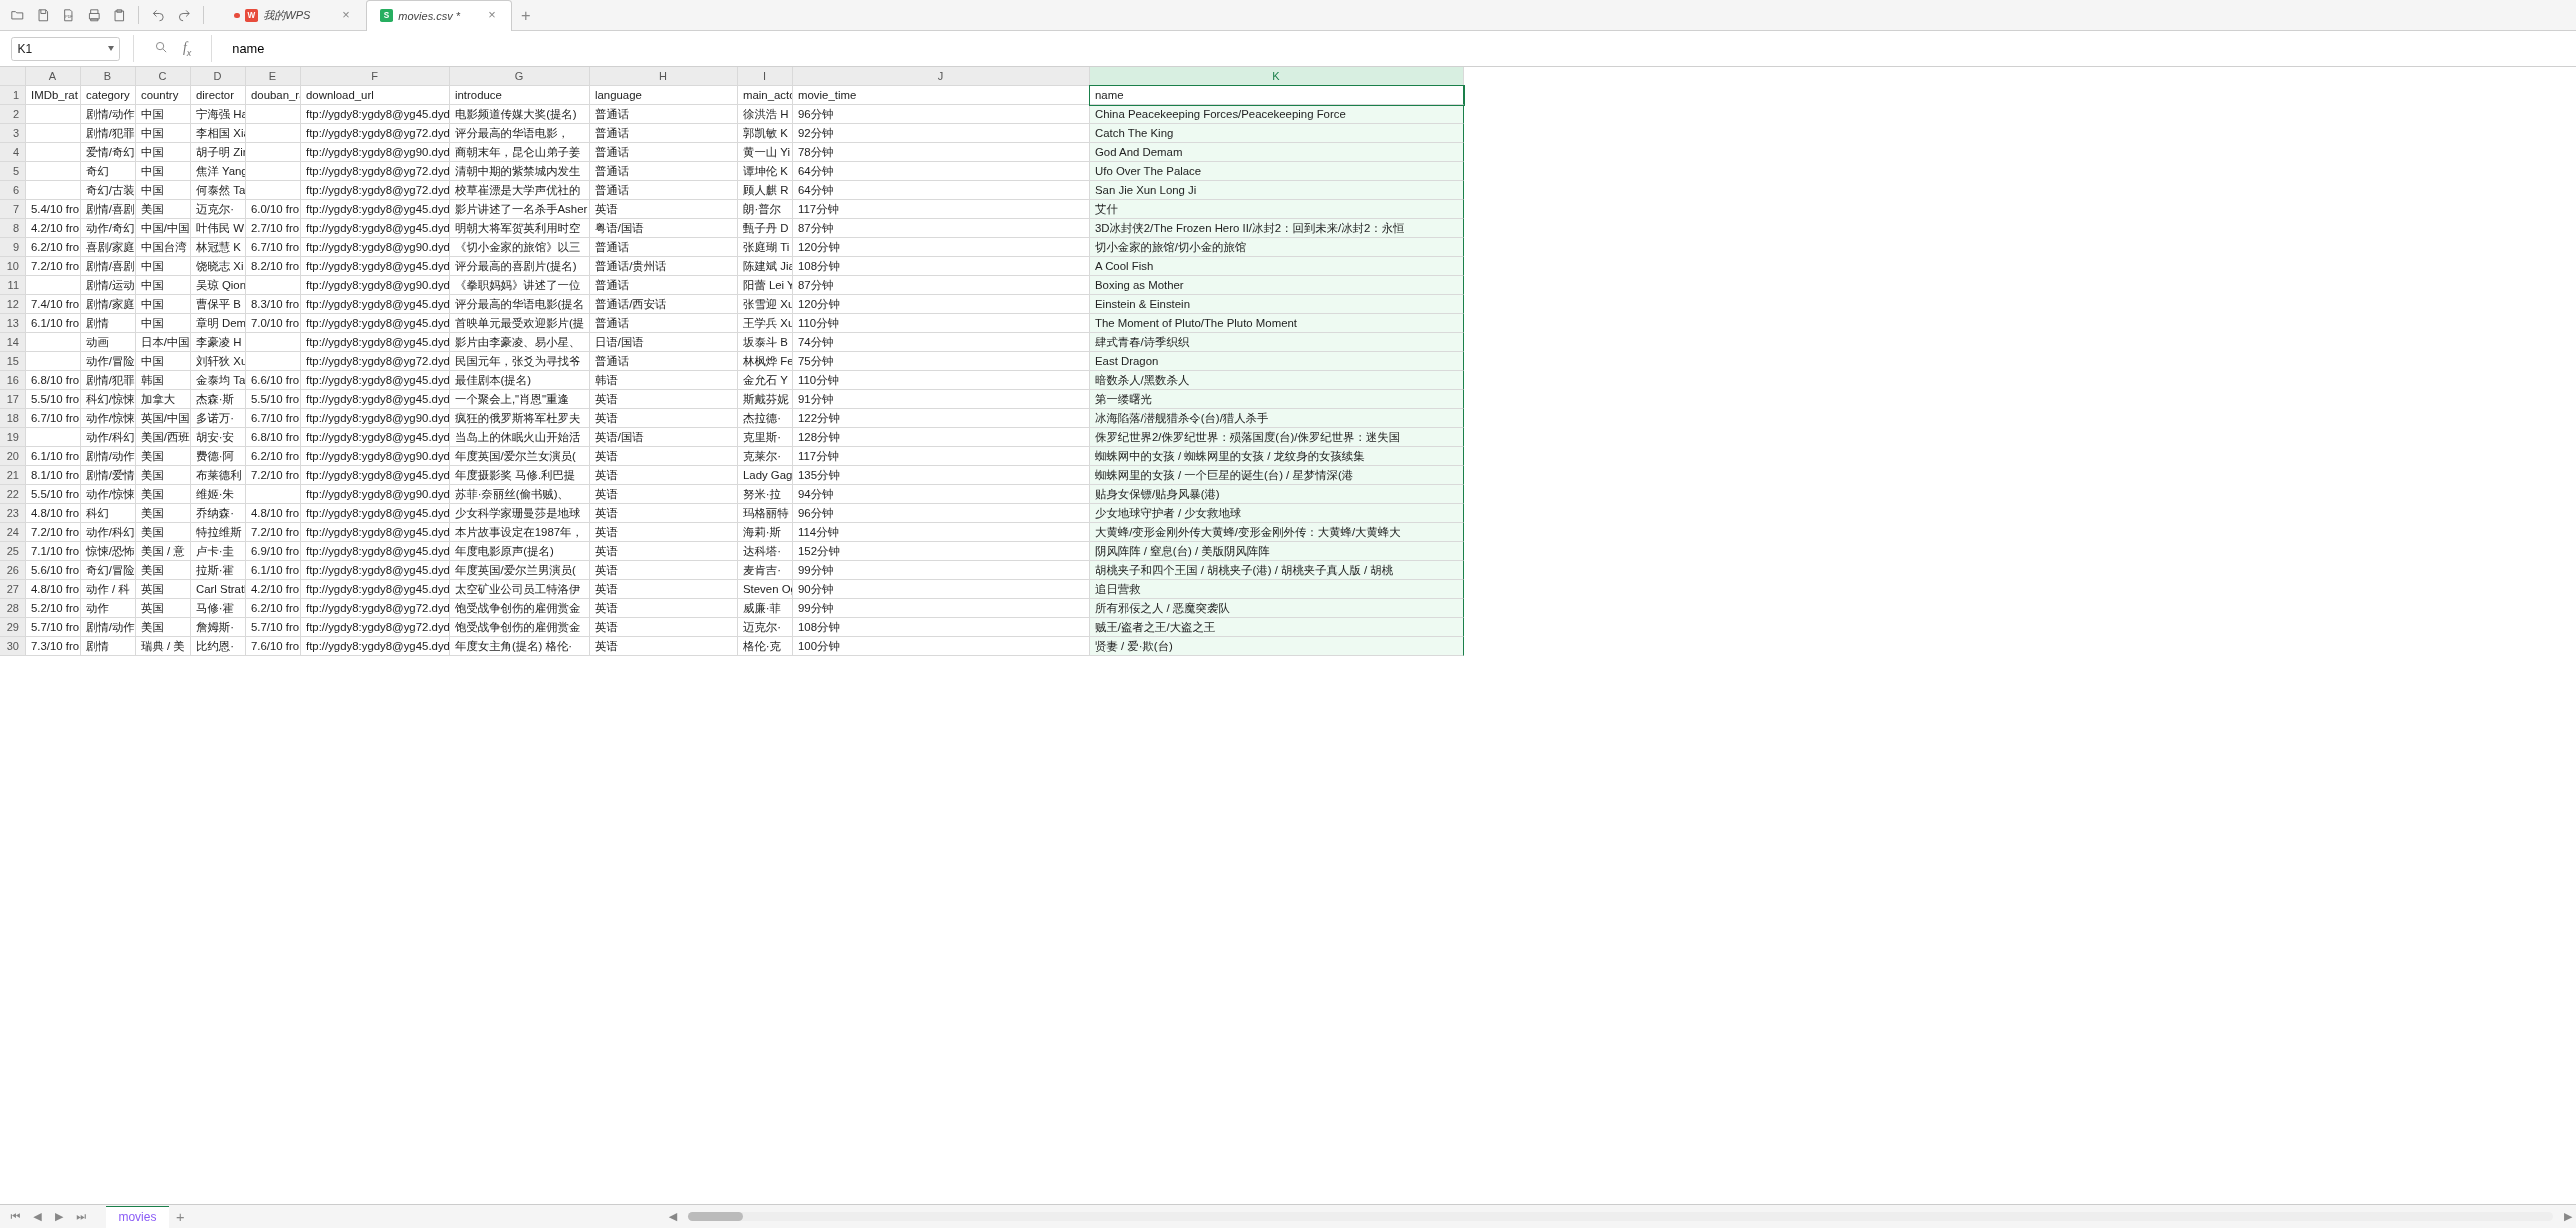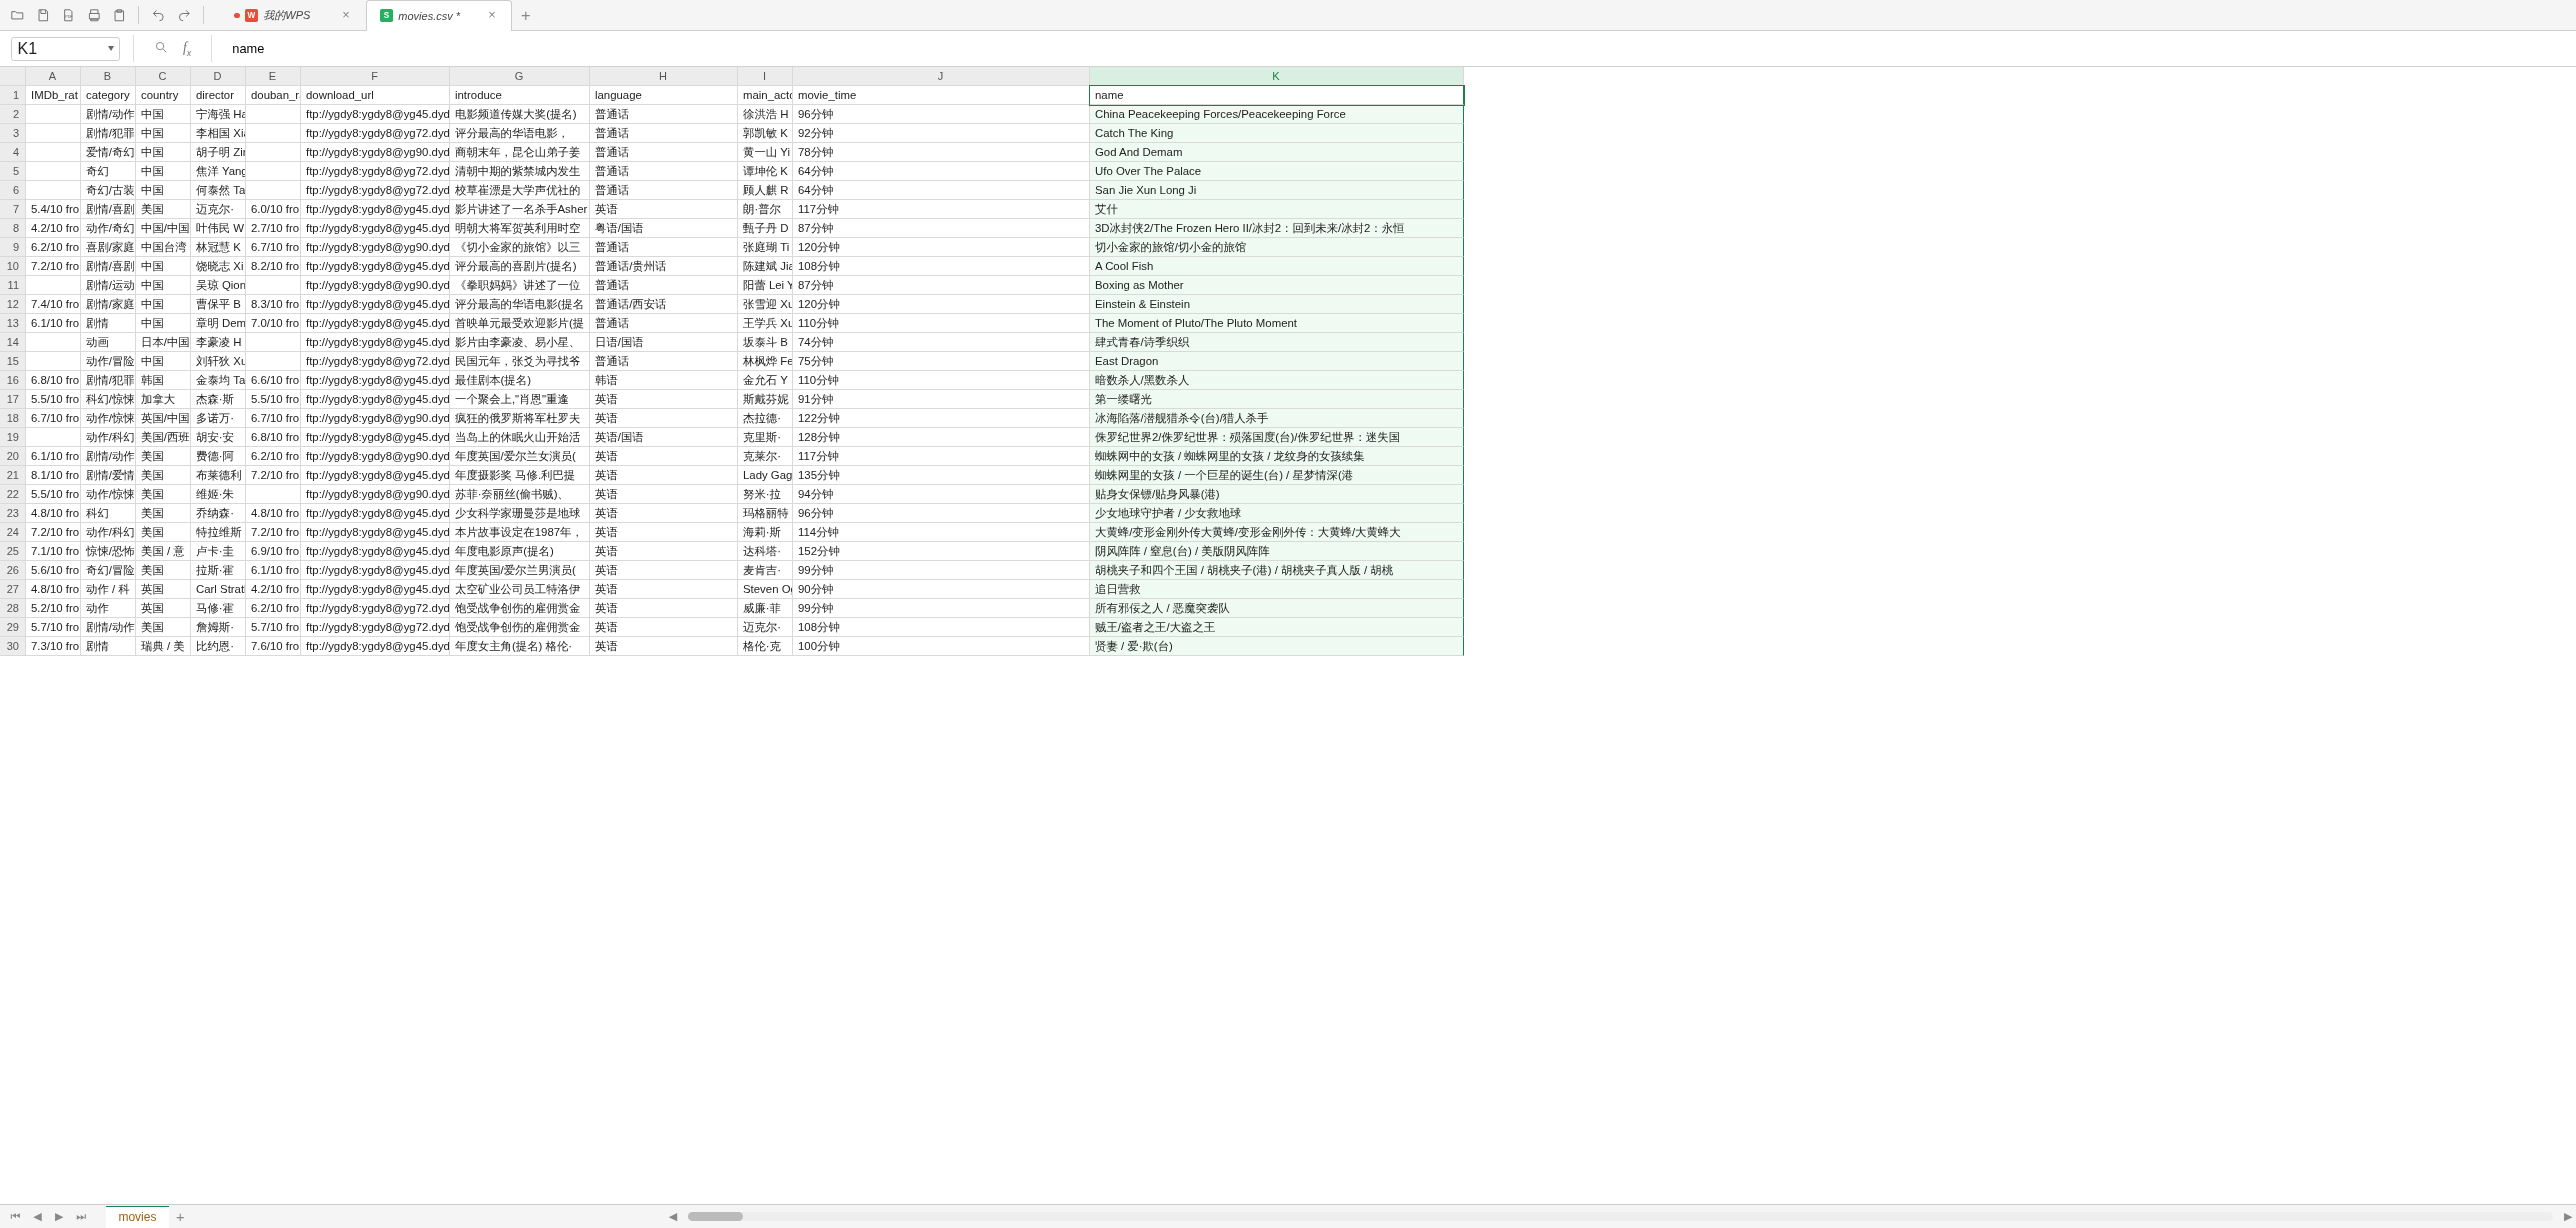--- a/index.html
+++ b/index.html
@@ -20,21 +20,21 @@
 .tab .dot { width: 5.5px; height: 5.5px; border-radius: 50%; background: #e74c3c; }
 .tab .ficon { width: 12.8px; height: 12.8px; border-radius: 1.8px; display: flex; align-items: center; justify-content: center; color: #fff; font-size: 8.2px; font-weight: bold; }
 .tab .ficon.wps { background: #e74c3c; }
 .tab .ficon.csv { background: #27ae60; }
 .tab .label { flex: 1; overflow: hidden; white-space: nowrap; text-overflow: ellipsis; font-style: italic; }
 .tab .close { width: 12.8px; height: 12.8px; display: flex; align-items: center; justify-content: center; color: #888; font-size: 12.8px; line-height: 1; }
 .newtab { width: 27px; display: flex; align-items: center; justify-content: center; color: #888; font-size: 16.4px; }
 
 
 .fxbar { height: 36px; display: flex; align-items: center; border-bottom: 0.9px solid #d0d0d0; background: #fff; }
-.namebox { width: 109px; margin-left: 11px; display: flex; align-items: center; justify-content: space-between; border: 0.9px solid #ccc; border-radius: 2.7px; height: 24px; padding: 0 5.5px; font-size: 16px; }
+.namebox { width: 109px; margin-left: 11px; display: flex; align-items: center; justify-content: space-between; border: 0.9px solid #ccc; border-radius: 2.7px; height: 24px; padding: 0 5.5px; font-size: 12px; }
 .namebox .caret { width: 0; height: 0; border-left: 3.6px solid transparent; border-right: 3.6px solid transparent; border-top: 5.5px solid #666; }
 .fxbar .sep { width: 0.9px; height: 27px; background: #ddd; margin: 0 12.8px; }
 .fxbar .search-ico, .fxbar .fx-label { color: #777; margin: 0 7.3px; }
 .fxbar .search-ico svg { width: 14.6px; height: 14.6px; stroke: #888; fill: none; stroke-width: 1.6; }
 .fxbar .fx-label { font-style: italic; font-family: "Times New Roman", serif; font-size: 13.7px; text-align: center; }
 .fxbar .fx-input { flex: 0 0 auto; width: 1094px; border: none; outline: none; font-size: 12.8px; padding: 3.6px 7.3px; }
 
 
 .sheet-wrap { flex: 1; position: relative; overflow: hidden; }
 .grid { display: grid; } 
@@ -49,21 +49,21 @@
 .cell.left { justify-content: flex-start; }
 .cell.selected { outline: 1.8px solid #1a7f4a; outline-offset: -0.9px; background: #fff; z-index: 3; }
 
 .k-border { border-right: 1.8px solid #1a7f4a !important; }
 
 
 .bottombar { height: 25.5px; display: flex; align-items: center; border-top: 0.9px solid #ccc; background: #f5f5f5; }
 .bottombar .nav { display: flex; gap: 5.5px; padding: 0 7.3px; }
 .bottombar .nav .nb { width: 16.4px; height: 16.4px; display: flex; align-items: center; justify-content: center; color: #888; }
 .sheet-tabs { display: flex; align-items: center; margin-left: 9px; }
-.sheet-tab { padding: 3.6px 12.8px; background: #fff; border-top: 1.8px solid #1a7f4a; color: #a16207; font-size: 12px; }
+.sheet-tab { padding: 3.6px 12.8px; background: #fff; border-top: 1.8px solid #1a7f4a; color: #8b5cf6; font-size: 12px; }
 .sheet-add { width: 22px; text-align: center; color: #888; font-size: 14.6px; }
 .hscroll { flex: 1; display: flex; align-items: center; justify-content: flex-start; padding-left: 474px; }
 .hscroll .track { flex: 1; height: 9px; background: #eee; border-radius: 4.6px; position: relative; margin: 0 7.3px; }
 .hscroll .thumb { position: absolute; left: 0; top: 0; bottom: 0; width: 55px; background: #bbb; border-radius: 4.6px; }
 .hscroll .arrow { color: #888; padding: 0 3.6px; }
 </style>
 </head>
 <body>
 
 <div class="app">

